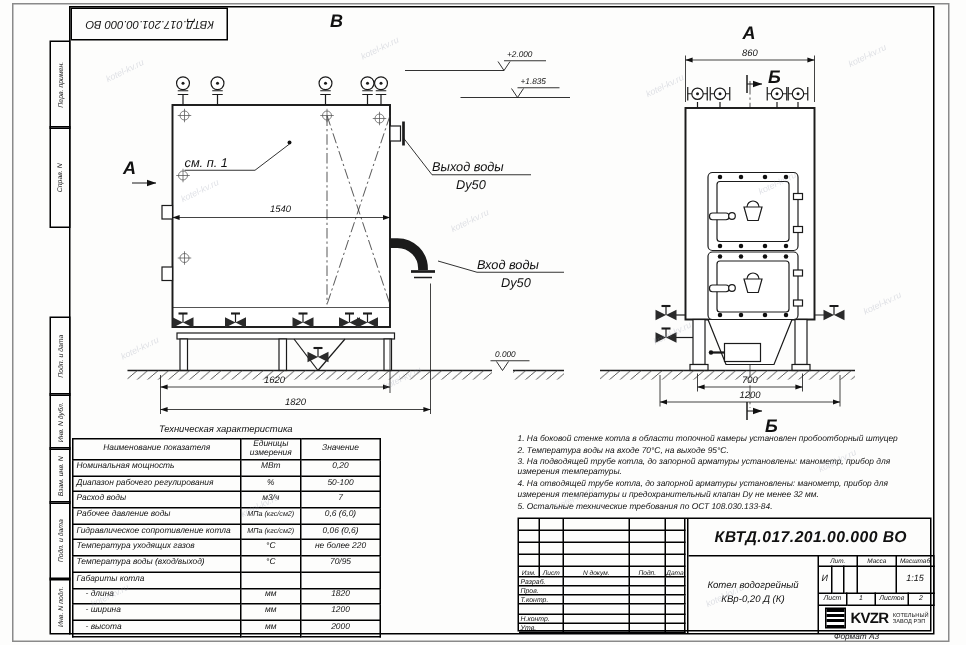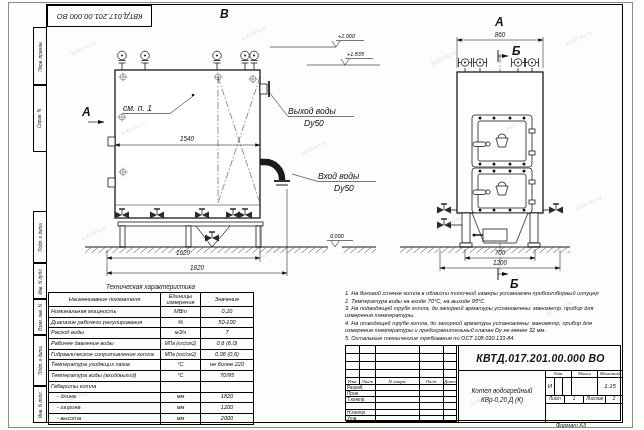--- a/index.html
+++ b/index.html
@@ -516,20 +516,28 @@
           <div></div>
           <div></div>
           <div>1:15</div>
         </div>
         <div class="listrow">
           <div>Лист</div>
           <div>1</div>
           <div>Листов</div>
           <div>2</div>
         </div>
+        <div class="logorow">
+          <div class="logobox"></div>
+          <div class="logotxt">KVZR</div>
+          <div class="logosub">
+            <div>КОТЕЛЬНЫЙ</div>
+            <div>ЗАВОД РЭП</div>
+          </div>
+        </div>
       </div>
     </div>
   </div>
 
   <div class="format">Формат А3</div>
 
   <div>
     <span class="wm" style="left:70px;top:45px">kotel-kv.ru</span>
     <span class="wm" style="left:240px;top:30px">kotel-kv.ru</span>
     <span class="wm" style="left:430px;top:55px">kotel-kv.ru</span>

